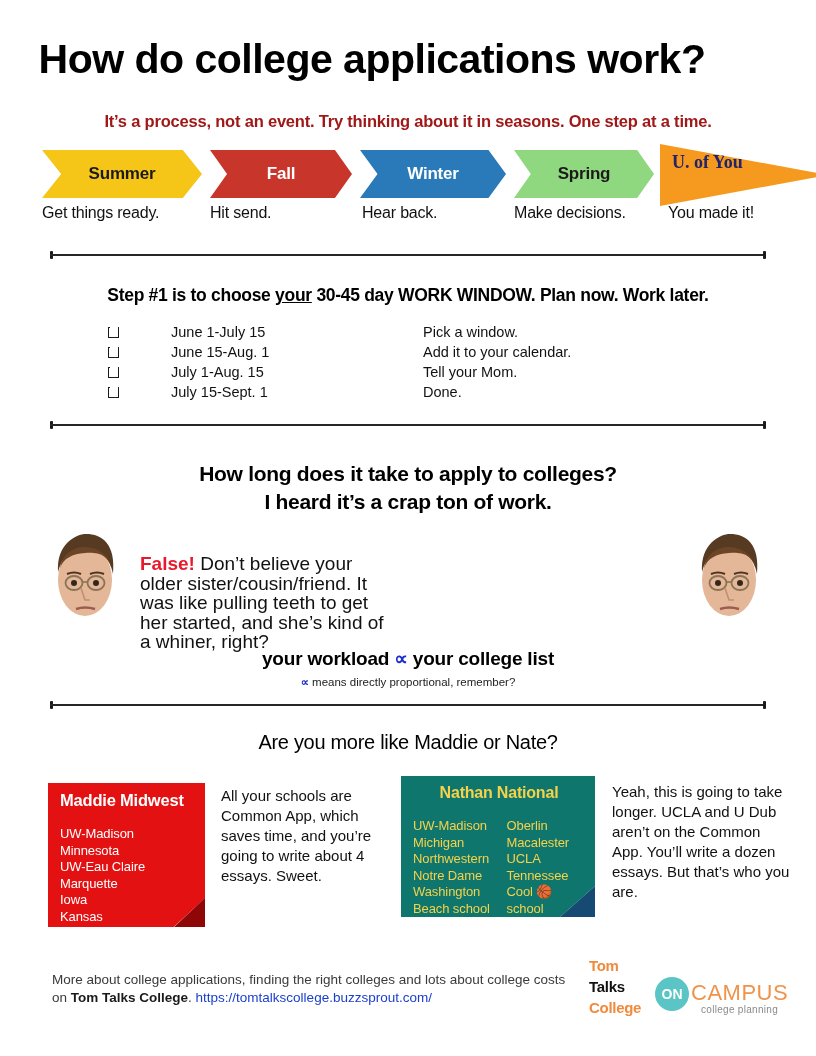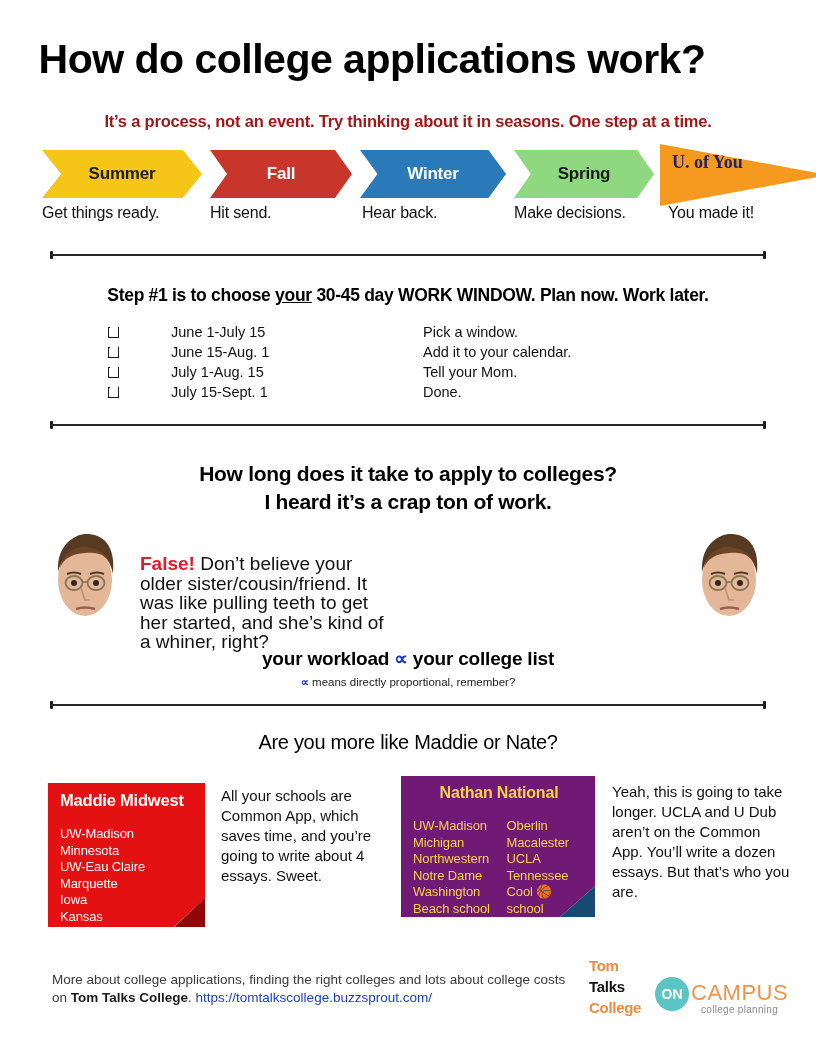--- a/index.html
+++ b/index.html
@@ -270,21 +270,21 @@
     height: 29px;
     background: #8e0606;
     clip-path: polygon(100% 0, 100% 100%, 0 100%);
   }
 
   .card-nathan {
     top: 776px;
     left: 401px;
     width: 194px;
     height: 141px;
-    background: #701a75;
+    background: #0f766e;
     clip-path: polygon(0 0, 100% 0, 100% 78%, 82% 100%, 0 100%);
   }
   .card-nathan .cname {
     color: #f5d24a;
     text-align: center;
     font-size: 16px;
   }
   .fold-nathan {
     position: absolute;
     top: 886px;

